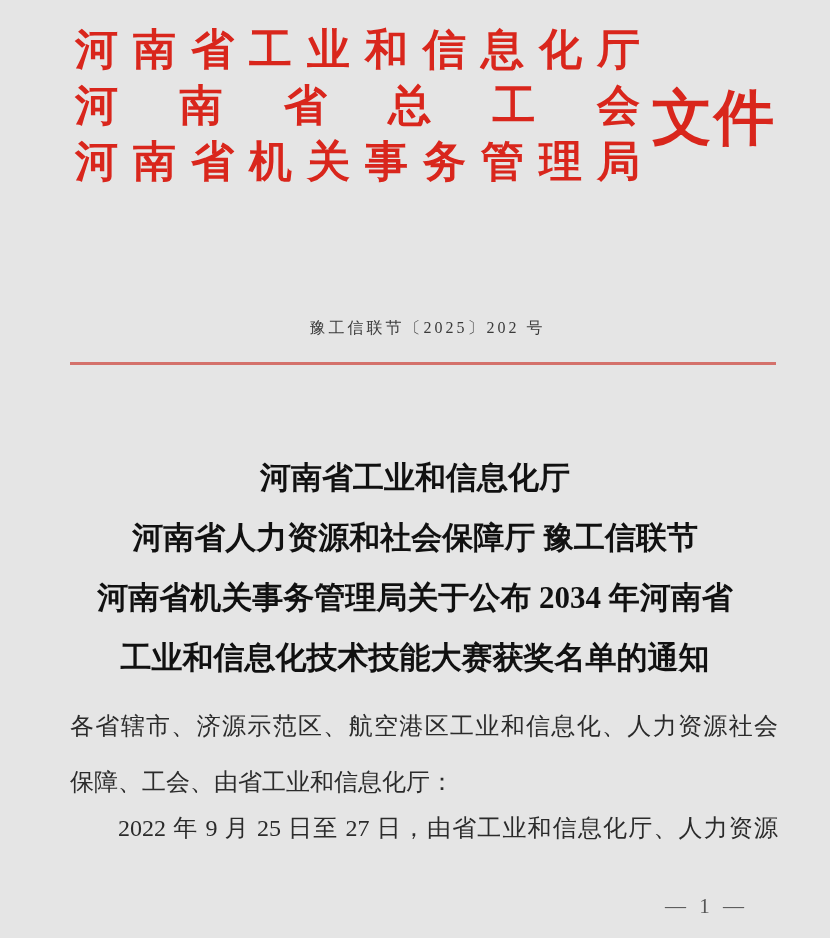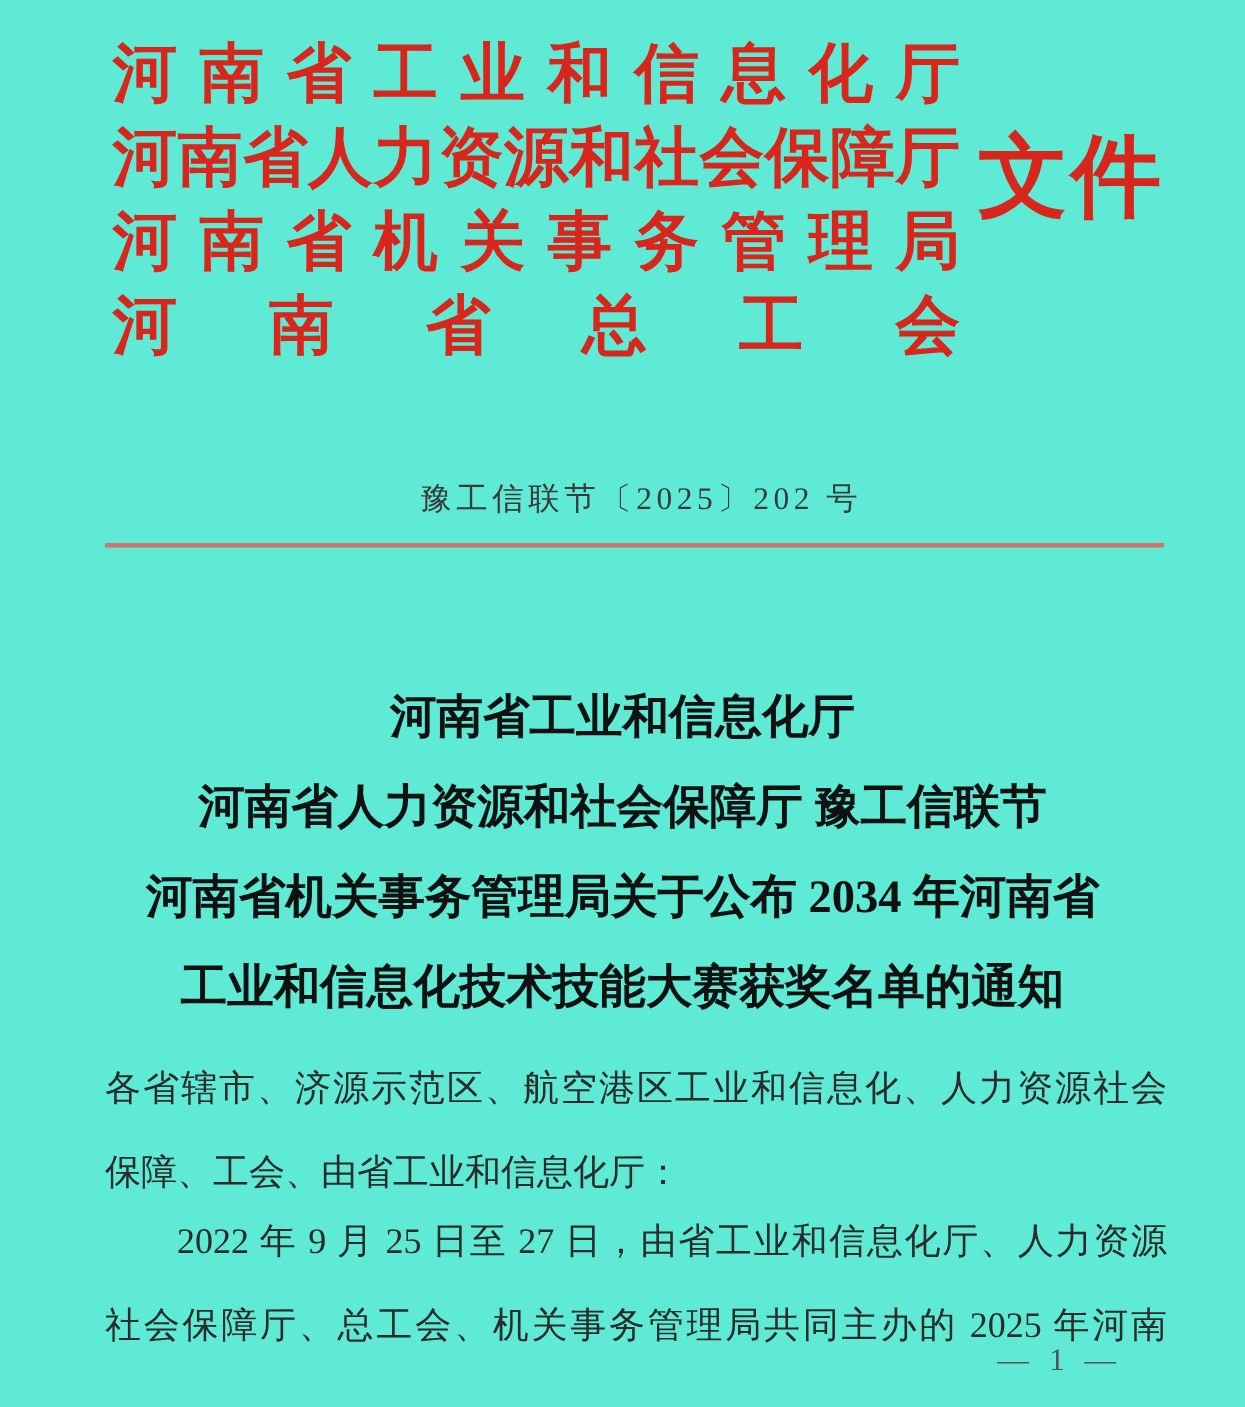--- a/index.html
+++ b/index.html
@@ -8,21 +8,21 @@
     position: relative;
     width: 830px;
     height: 938px;
     background: #fdfdfd;
     font-family: "Liberation Serif", "DejaVu Serif", serif;
     overflow: hidden;
   }
   .page {
     position: absolute;
     inset: 0;
-    background: #5eead4;
+    background: #e5e5e5;
   }
 
   
   .letterhead-agencies {
     position: absolute;
     left: 75px;
     top: 22px;
     width: 565px;
   }
   .agency-line {
@@ -49,21 +49,21 @@
   }
 
   
   .doc-number {
     position: absolute;
     left: 0;
     top: 318px;
     width: 100%;
     text-align: center;
     color: #3a3a3a;
-    font-size: 21px;
+    font-size: 16px;
     letter-spacing: 3px;
     white-space: nowrap;
     padding-left: 25px;
   }
 
   
   .red-rule {
     position: absolute;
     left: 70px;
     top: 362px;
@@ -121,23 +121,22 @@
     white-space: nowrap;
   }
 </style>
 </head>
 <body>
 
 <div class="page">
 
   <div class="letterhead-agencies">
     <div class="agency-line">河南省工业和信息化厅</div>
-    <div class="agency-line">河南省人力资源和社会保障厅</div>
+    <div class="agency-line">河南省总工会</div>
     <div class="agency-line">河南省机关事务管理局</div>
-    <div class="agency-line">河南省总工会</div>
   </div>
 
   <div class="doc-label">文件</div>
 
   <div class="doc-number">豫工信联节〔2025〕202 号</div>
 
   <div class="red-rule"></div>
 
   <div class="title-block">
     <div class="title-line">河南省工业和信息化厅</div>
@@ -146,19 +145,18 @@
     <div class="title-line">工业和信息化技术技能大赛获奖名单的通知</div>
   </div>
 
   <div class="body-block">
     <div class="para-1">
       <div class="body-line justified">各省辖市、济源示范区、航空港区工业和信息化、人力资源社会</div>
       <div class="body-line">保障、工会、由省工业和信息化厅：</div>
     </div>
     <div class="para-2">
       <div class="body-line justified indent-2">2022 年 9 月 25 日至 27 日，由省工业和信息化厅、人力资源</div>
-      <div class="body-line justified">社会保障厅、总工会、机关事务管理局共同主办的 2025 年河南</div>
     </div>
   </div>
 
   <div class="page-number">— 1 —</div>
 
 </div>
 
 </body></html>

